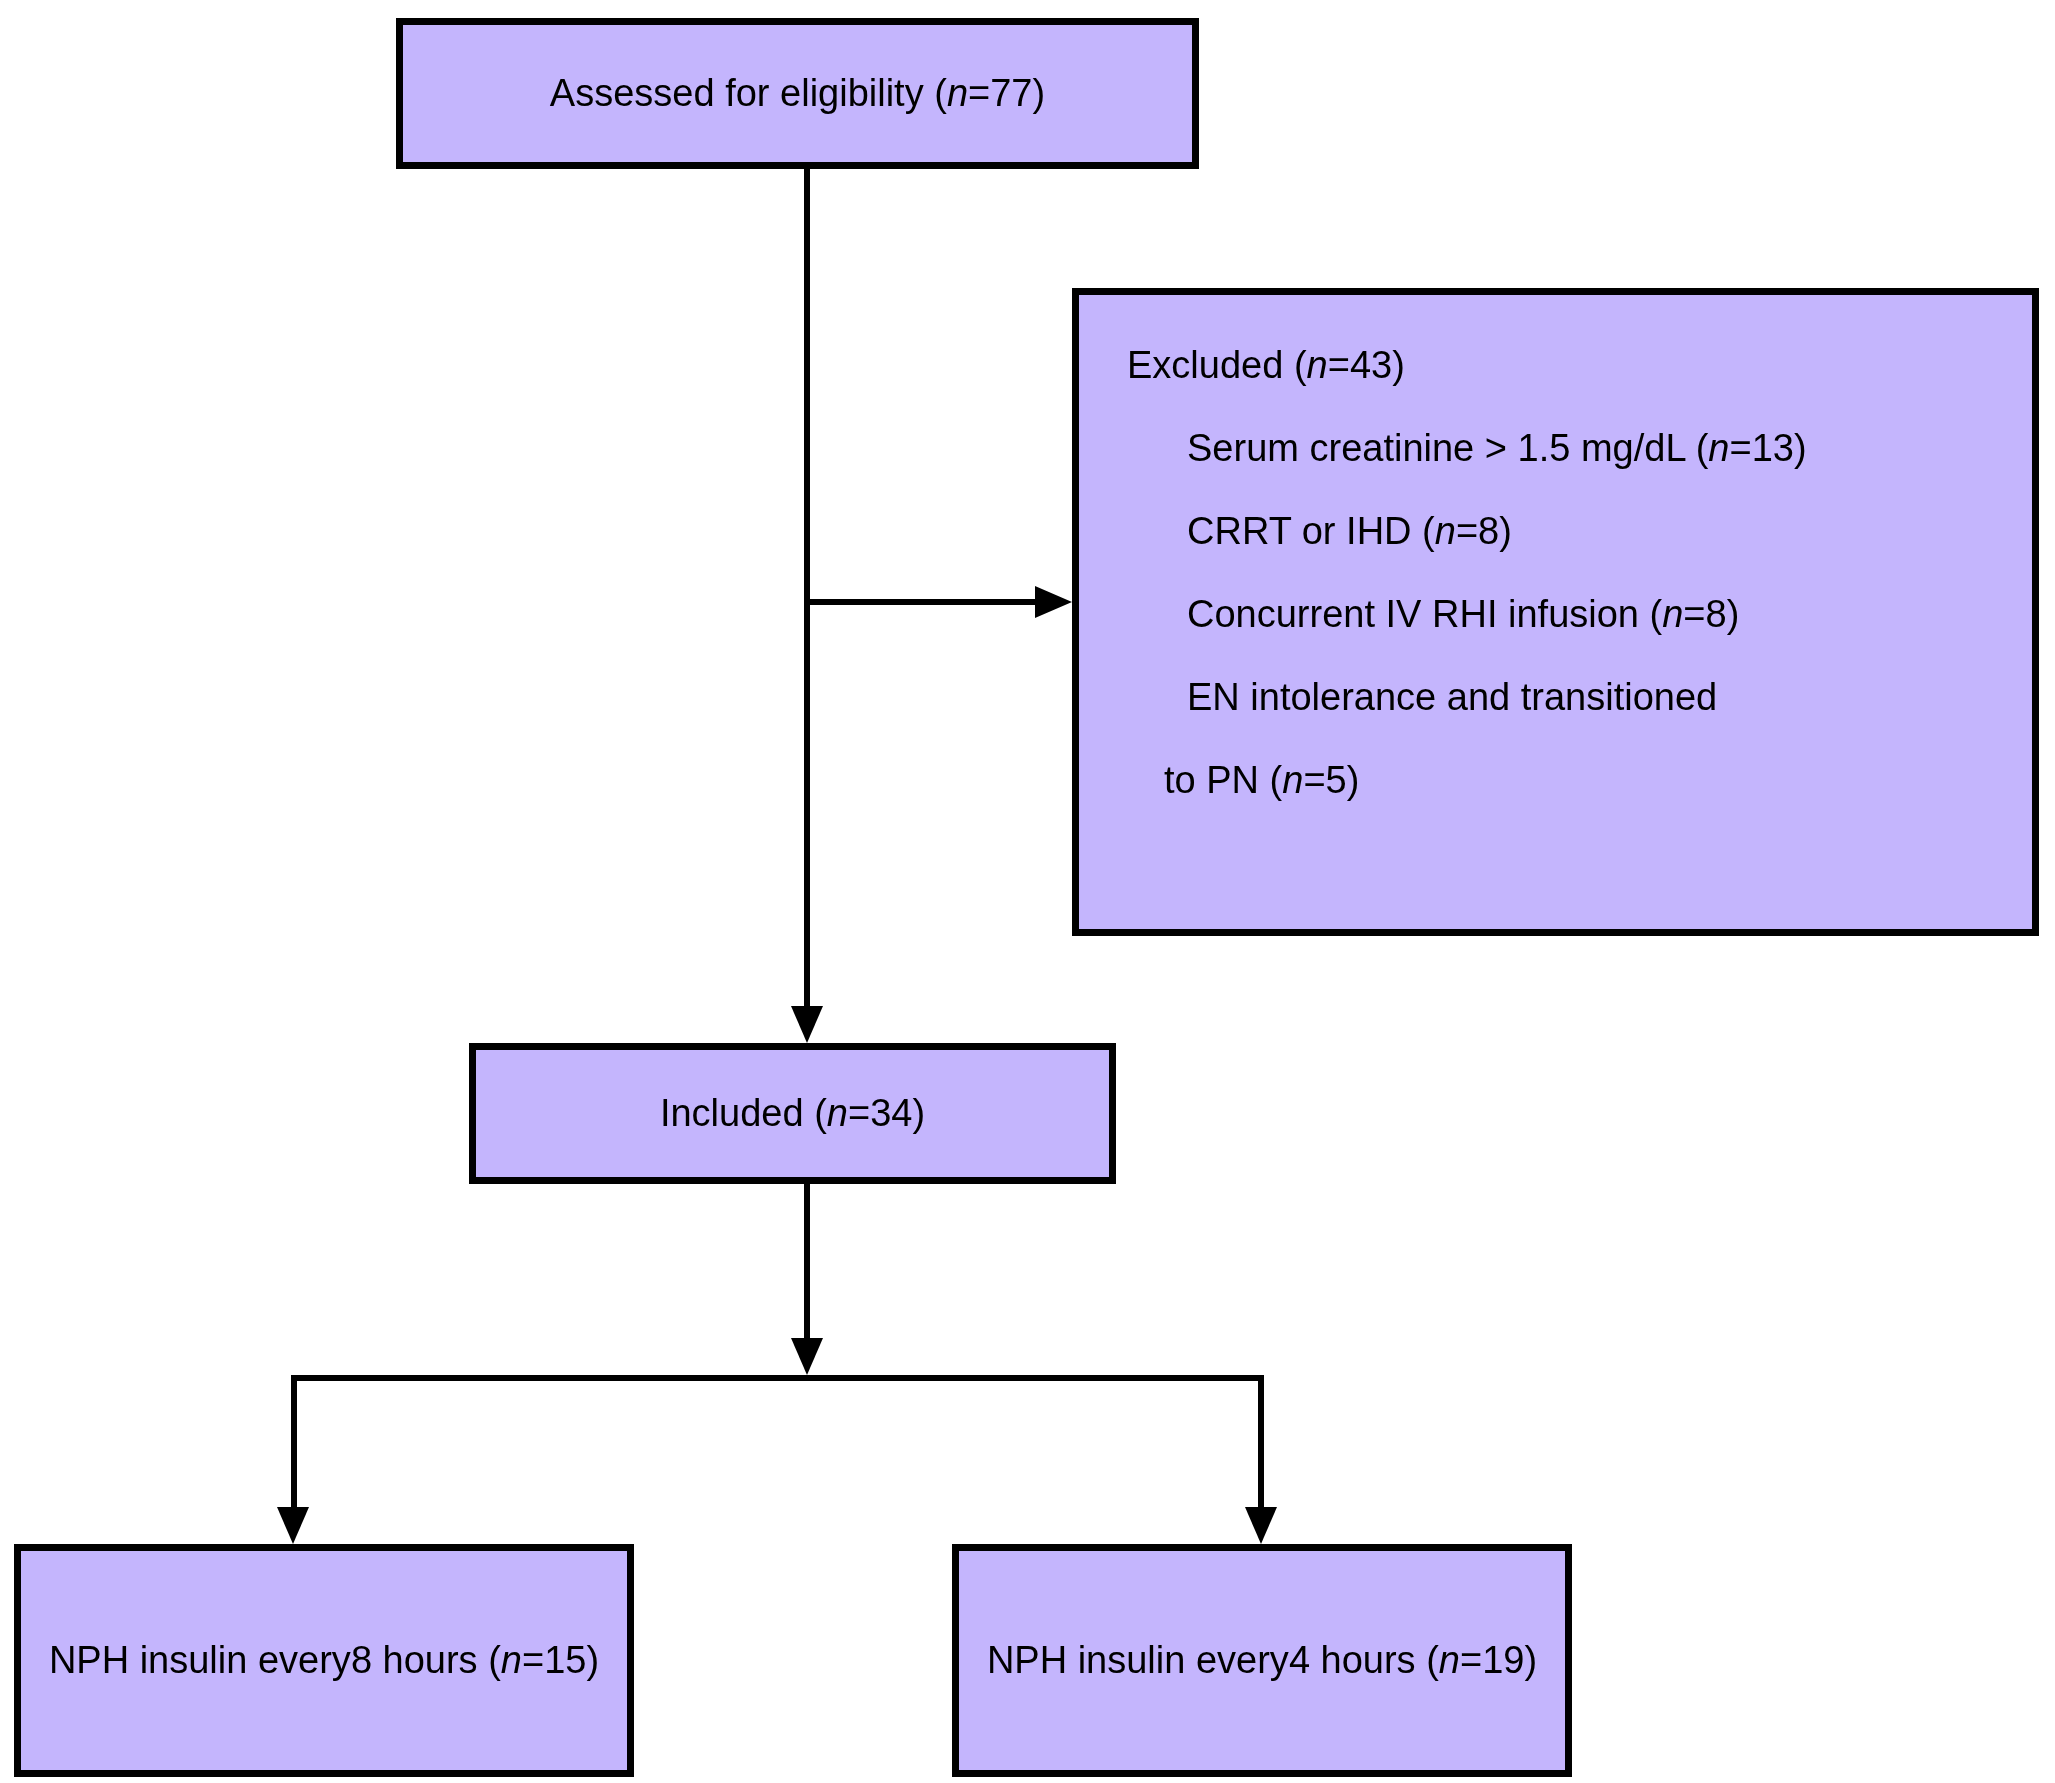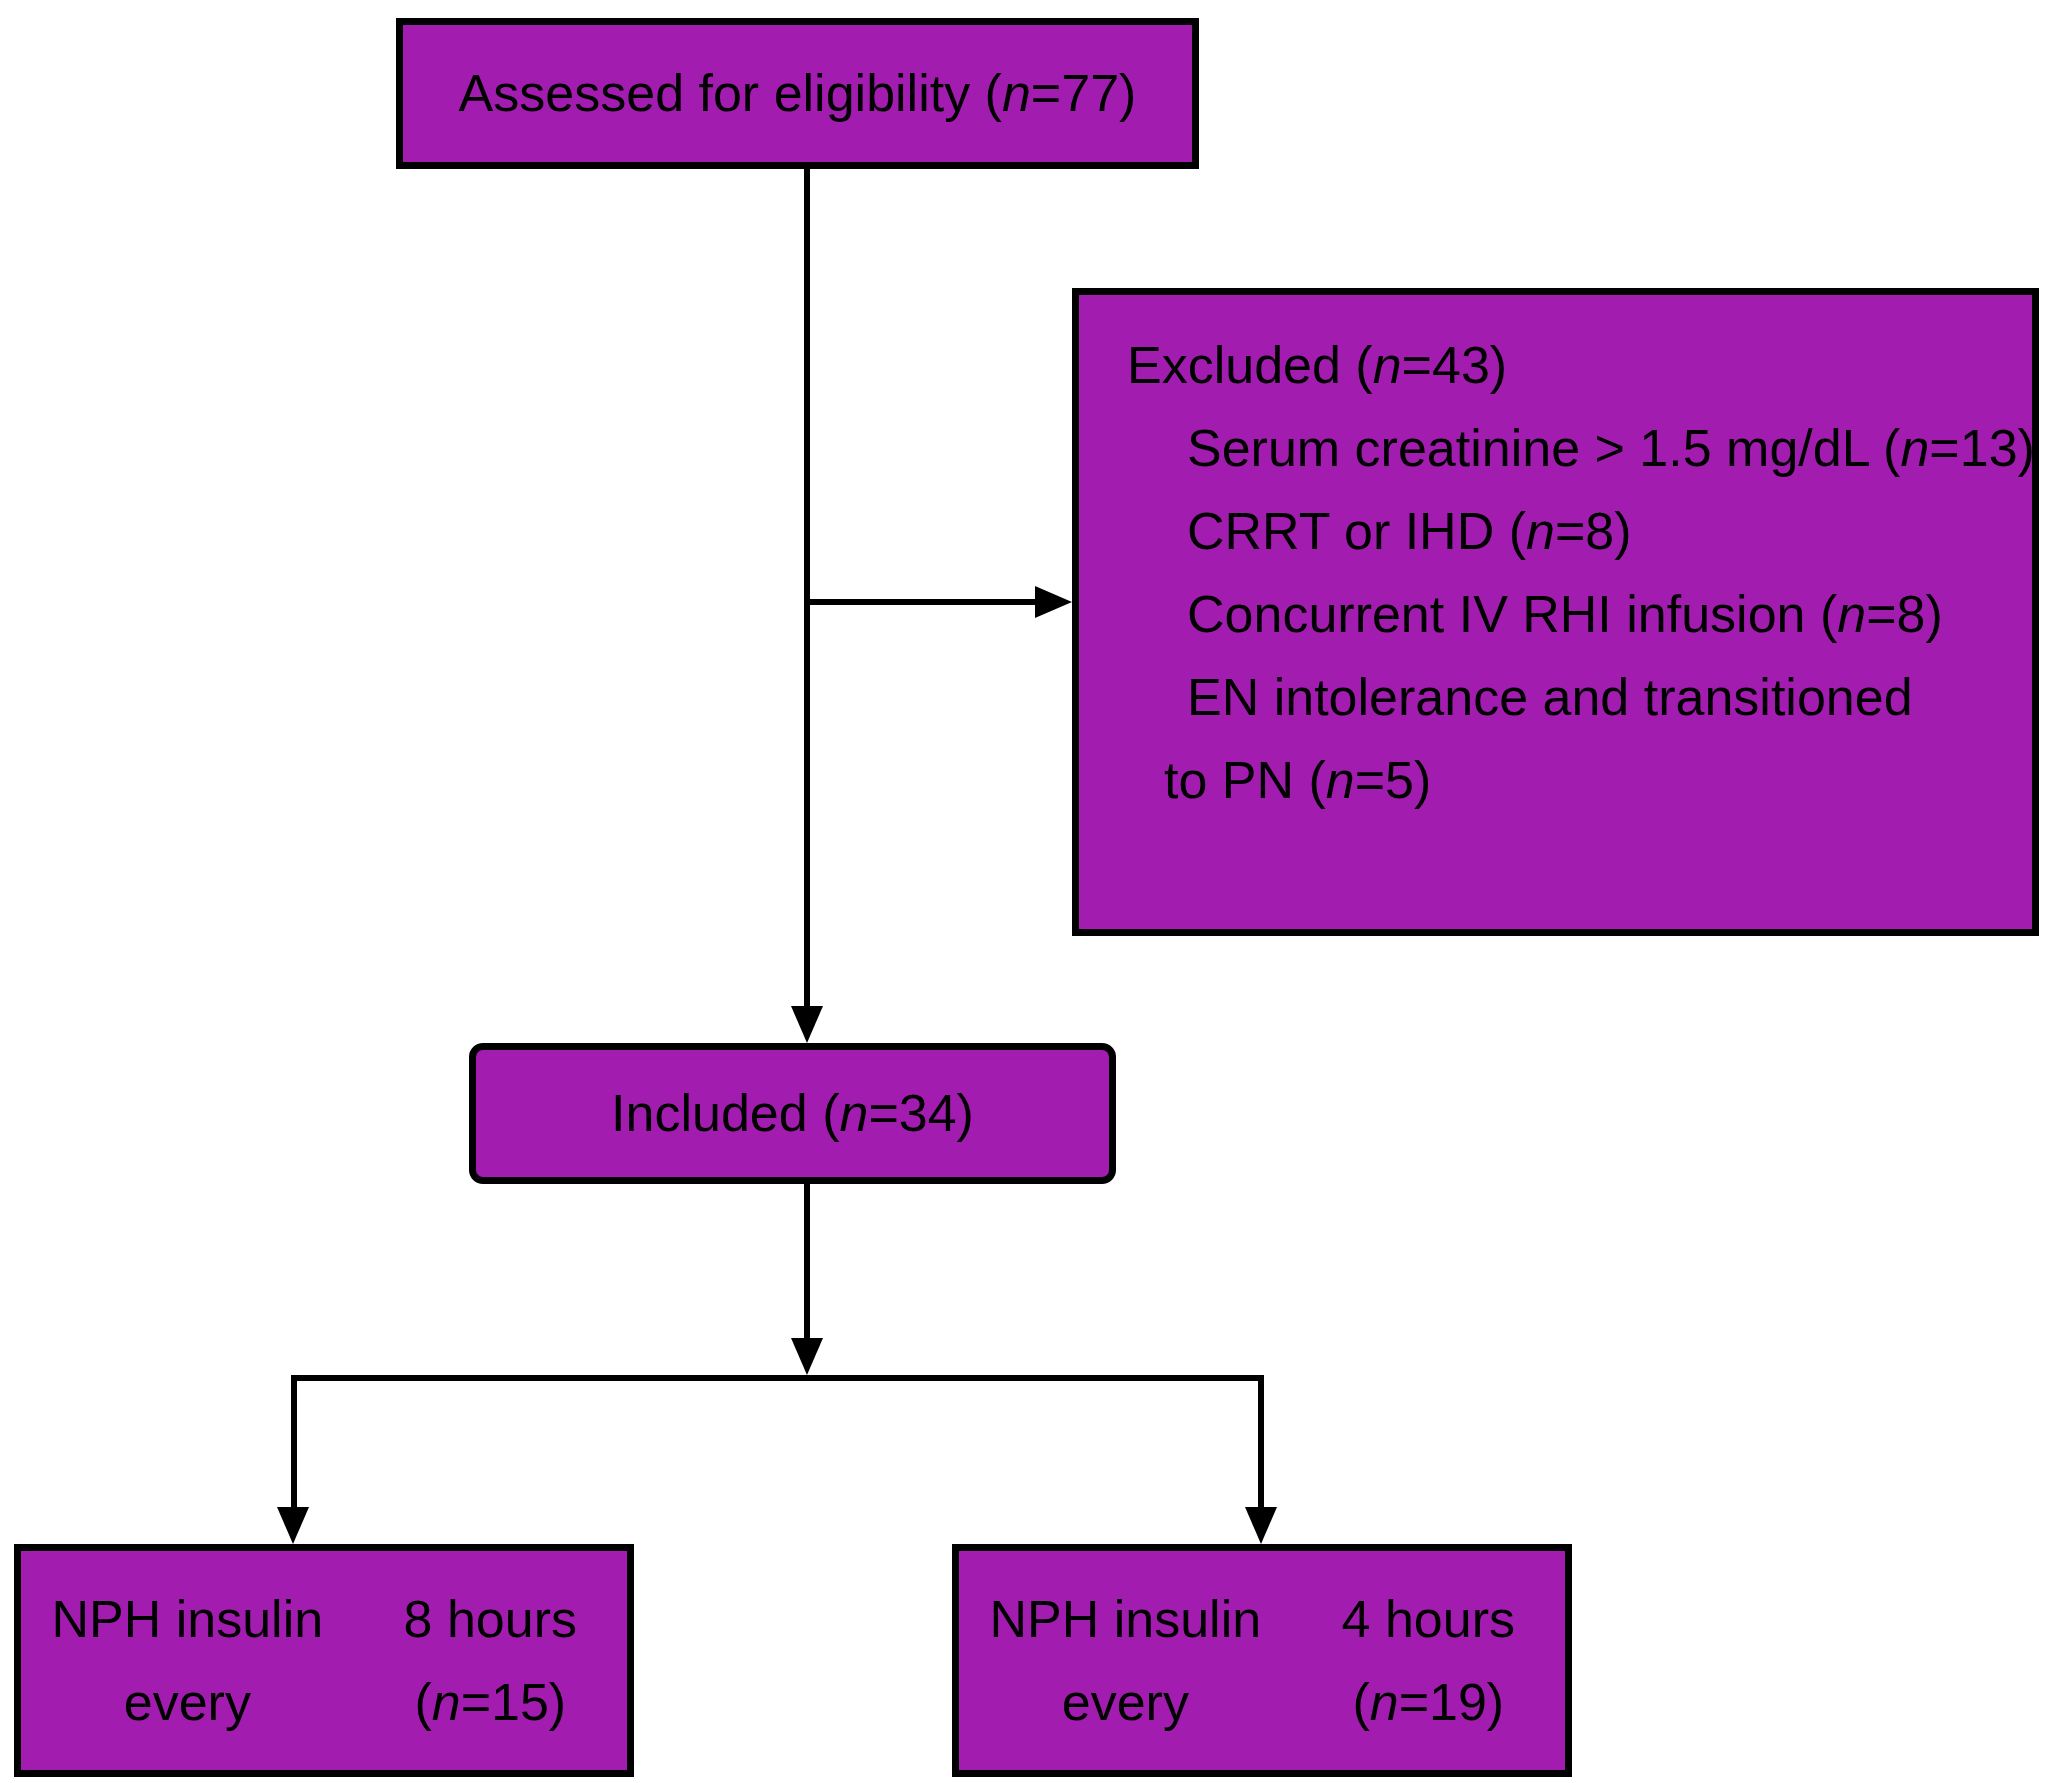--- a/index.html
+++ b/index.html
@@ -9,22 +9,22 @@
     width: 2056px;
     height: 1783px;
     background: #ffffff;
     font-family: "Liberation Sans", "DejaVu Sans", sans-serif;
     color: #000000;
     overflow: hidden;
   }
   .box {
     position: absolute;
     border: 7.4px solid #000000;
-    background: #a21caf;
-    font-size: 52px;
+    background: #c4b5fd;
+    font-size: 38px;
     line-height: 83px;
   }
   .box.center {
     display: flex;
     align-items: center;
     justify-content: center;
     text-align: center;
   }
   .box.two-line {
     display: flex;
@@ -51,21 +51,21 @@
     position: absolute;
     width: 0; height: 0;
     border-top: 16.5px solid transparent;
     border-bottom: 16.5px solid transparent;
     border-left: 37px solid #000000;
   }
 
   
   #assessed-box { left: 396px; top: 18.4px;   width: 803px; height: 151px; }
   #excluded-box { left: 1072px; top: 288px; width: 967px; height: 648px; }
-  #included-box { left: 469px; top: 1043px; width: 647px; height: 141px; border-radius: 14px; }
+  #included-box { left: 469px; top: 1043px; width: 647px; height: 141px; }
   #q8-box       { left: 14px;  top: 1544px; width: 620px; height: 233px; }
   #q12-box      { left: 952px; top: 1544px; width: 620px; height: 233px; }
 
   
   #v-assessed-included { left: 804px; top: 169px;  width: 6.1px; height: 839px; }
   #arrow-included      { left: 791px; top: 1006px; }
   #h-to-excluded       { left: 807px; top: 599px;  width: 231px; height: 6.1px; }
   #arrow-excluded      { left: 1035px; top: 586px; }
   #v-included-branch   { left: 804px; top: 1184px; width: 6.1px; height: 158px; }
   #arrow-branch        { left: 791px; top: 1338px; }

